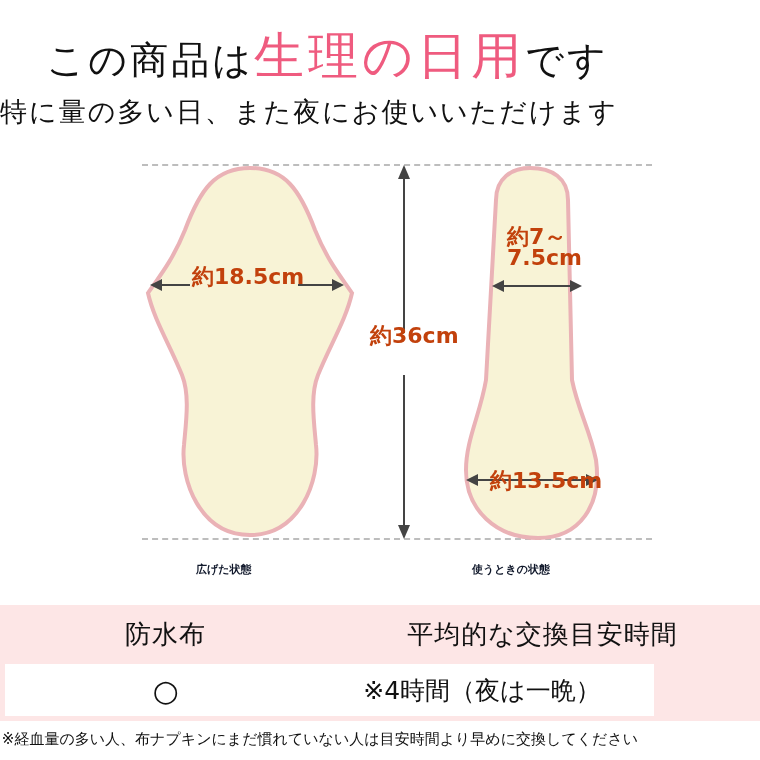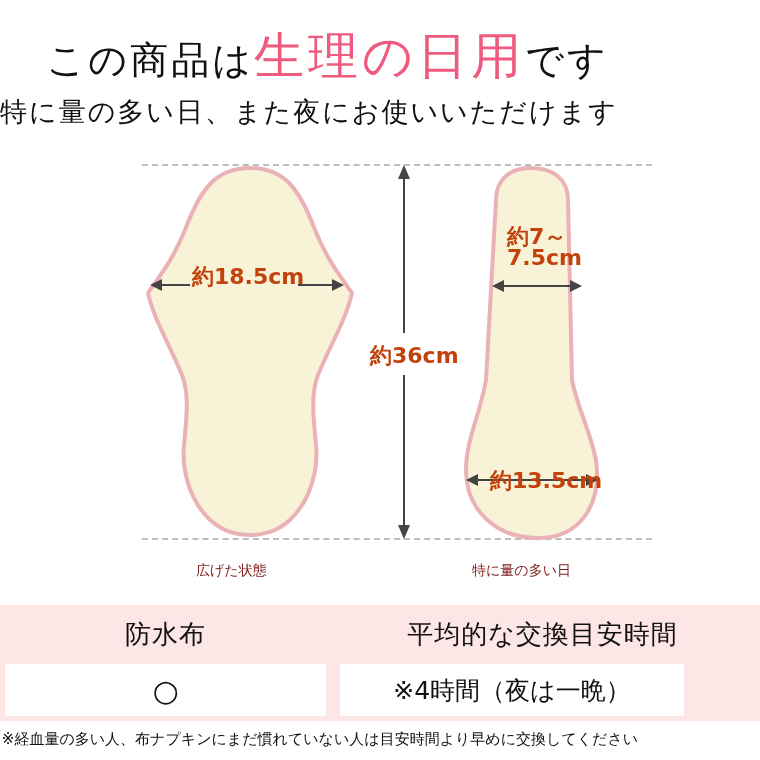--- a/index.html
+++ b/index.html
@@ -3,21 +3,21 @@
 <meta charset="utf-8">
 <style>
   html,body{margin:0;padding:0;background:#fff;}
   body{width:760px;height:760px;position:relative;overflow:hidden;font-family:"DejaVu Sans","Liberation Sans",sans-serif;color:#111;}
   .abs{position:absolute;}
   .title{left:0;top:26px;width:609px;text-align:right;font-size:38px;letter-spacing:3px;line-height:60px;white-space:nowrap;}
   .title .accent{font-size:50px;letter-spacing:4px;}
   .subtitle{left:0;top:92px;width:612px;text-align:center;font-size:27px;letter-spacing:2px;line-height:40px;white-space:nowrap;}
   .dash{left:142px;width:510px;height:0;border-top:2px dashed #bdbdbd;}
   .label{font-weight:bold;color:#c2410c;font-size:22px;white-space:nowrap;}
-  .caption{font-weight:normal;font-size:14px;color:#7f1d1d;white-space:nowrap;}
+  .caption{font-weight:bold;font-size:11px;color:#0f172a;white-space:nowrap;}
   .tbl{left:0;top:605px;width:760px;height:116px;}
   .hdr{position:absolute;top:0;height:58px;display:flex;align-items:center;justify-content:center;font-size:26px;letter-spacing:1px;}
   .cell{position:absolute;top:59px;height:52px;background:#fff;display:flex;align-items:center;justify-content:center;font-size:25px;}
   .note{left:0;top:730px;width:640px;text-align:center;font-size:15px;letter-spacing:0px;white-space:nowrap;}
 </style>
 </head>
 <body>
 
 <div class="abs title">
   <span>この商品は</span><span class="accent" style="color:#ef5b7f">生理の日用</span><span>です</span>
@@ -36,40 +36,40 @@
   <polygon points="204,125 192,119 192,131" fill="#444"></polygon>
 </svg>
 <div class="abs label" style="left:192px;top:262px">約18.5cm</div>
 
 <svg class="abs" style="left:394px;top:165px" width="20" height="374">
   <line x1="10" y1="10" x2="10" y2="168" stroke="#444" stroke-width="2"></line>
   <line x1="10" y1="210" x2="10" y2="364" stroke="#444" stroke-width="2"></line>
   <polygon points="10,0 4,14 16,14" fill="#444"></polygon>
   <polygon points="10,374 4,360 16,360" fill="#444"></polygon>
 </svg>
-<div class="abs label" style="left:370px;top:341px">約36cm</div>
+<div class="abs label" style="left:370px;top:321px">約36cm</div>
 
 <svg class="abs" style="left:460px;top:160px" width="160" height="385" viewBox="0 0 160 385">
   <path d="M36 40 C36 18 52 8 70 8 C92 8 108 18 108 40 L112 220 C118 250 130 270 136 300 C142 345 120 378 78 378 C36 378 6 350 6 310 C6 280 20 255 26 220 Z" fill="#f8f3d6" stroke="#eab2b6" stroke-width="4"></path>
 
   <line x1="36" y1="126" x2="118" y2="126" stroke="#444" stroke-width="2"></line>
   <polygon points="32,126 44,120 44,132" fill="#444"></polygon>
   <polygon points="122,126 110,120 110,132" fill="#444"></polygon>
 
   <line x1="10" y1="320" x2="134" y2="320" stroke="#444" stroke-width="2"></line>
   <polygon points="6,320 18,314 18,326" fill="#444"></polygon>
   <polygon points="138,320 126,314 126,326" fill="#444"></polygon>
 </svg>
 <div class="abs label" style="left:507px;top:222px">約7～</div>
 <div class="abs label" style="left:507px;top:245px">7.5cm</div>
 <div class="abs label" style="left:490px;top:466px">約13.5cm</div>
 
 <div class="abs caption" style="left:196px;top:562px">広げた状態</div>
-<div class="abs caption" style="left:472px;top:562px">特に量の多い日</div>
+<div class="abs caption" style="left:472px;top:562px">使うときの状態</div>
 
 <div class="abs tbl" style="background:#fde6e6">
   <div class="hdr" style="left:330px;width:425px">平均的な交換目安時間</div>
   <div class="hdr" style="left:5px;width:321px">防水布</div>
   <div class="cell" style="left:5px;width:321px;font-size:30px">○</div>
-  <div class="cell" style="left:340px;width:344px">※4時間（夜は一晩）</div>
+  <div class="cell" style="left:310px;width:344px">※4時間（夜は一晩）</div>
 </div>
 
 <div class="abs note">※経血量の多い人、布ナプキンにまだ慣れていない人は目安時間より早めに交換してください</div>
 
 </body></html>

